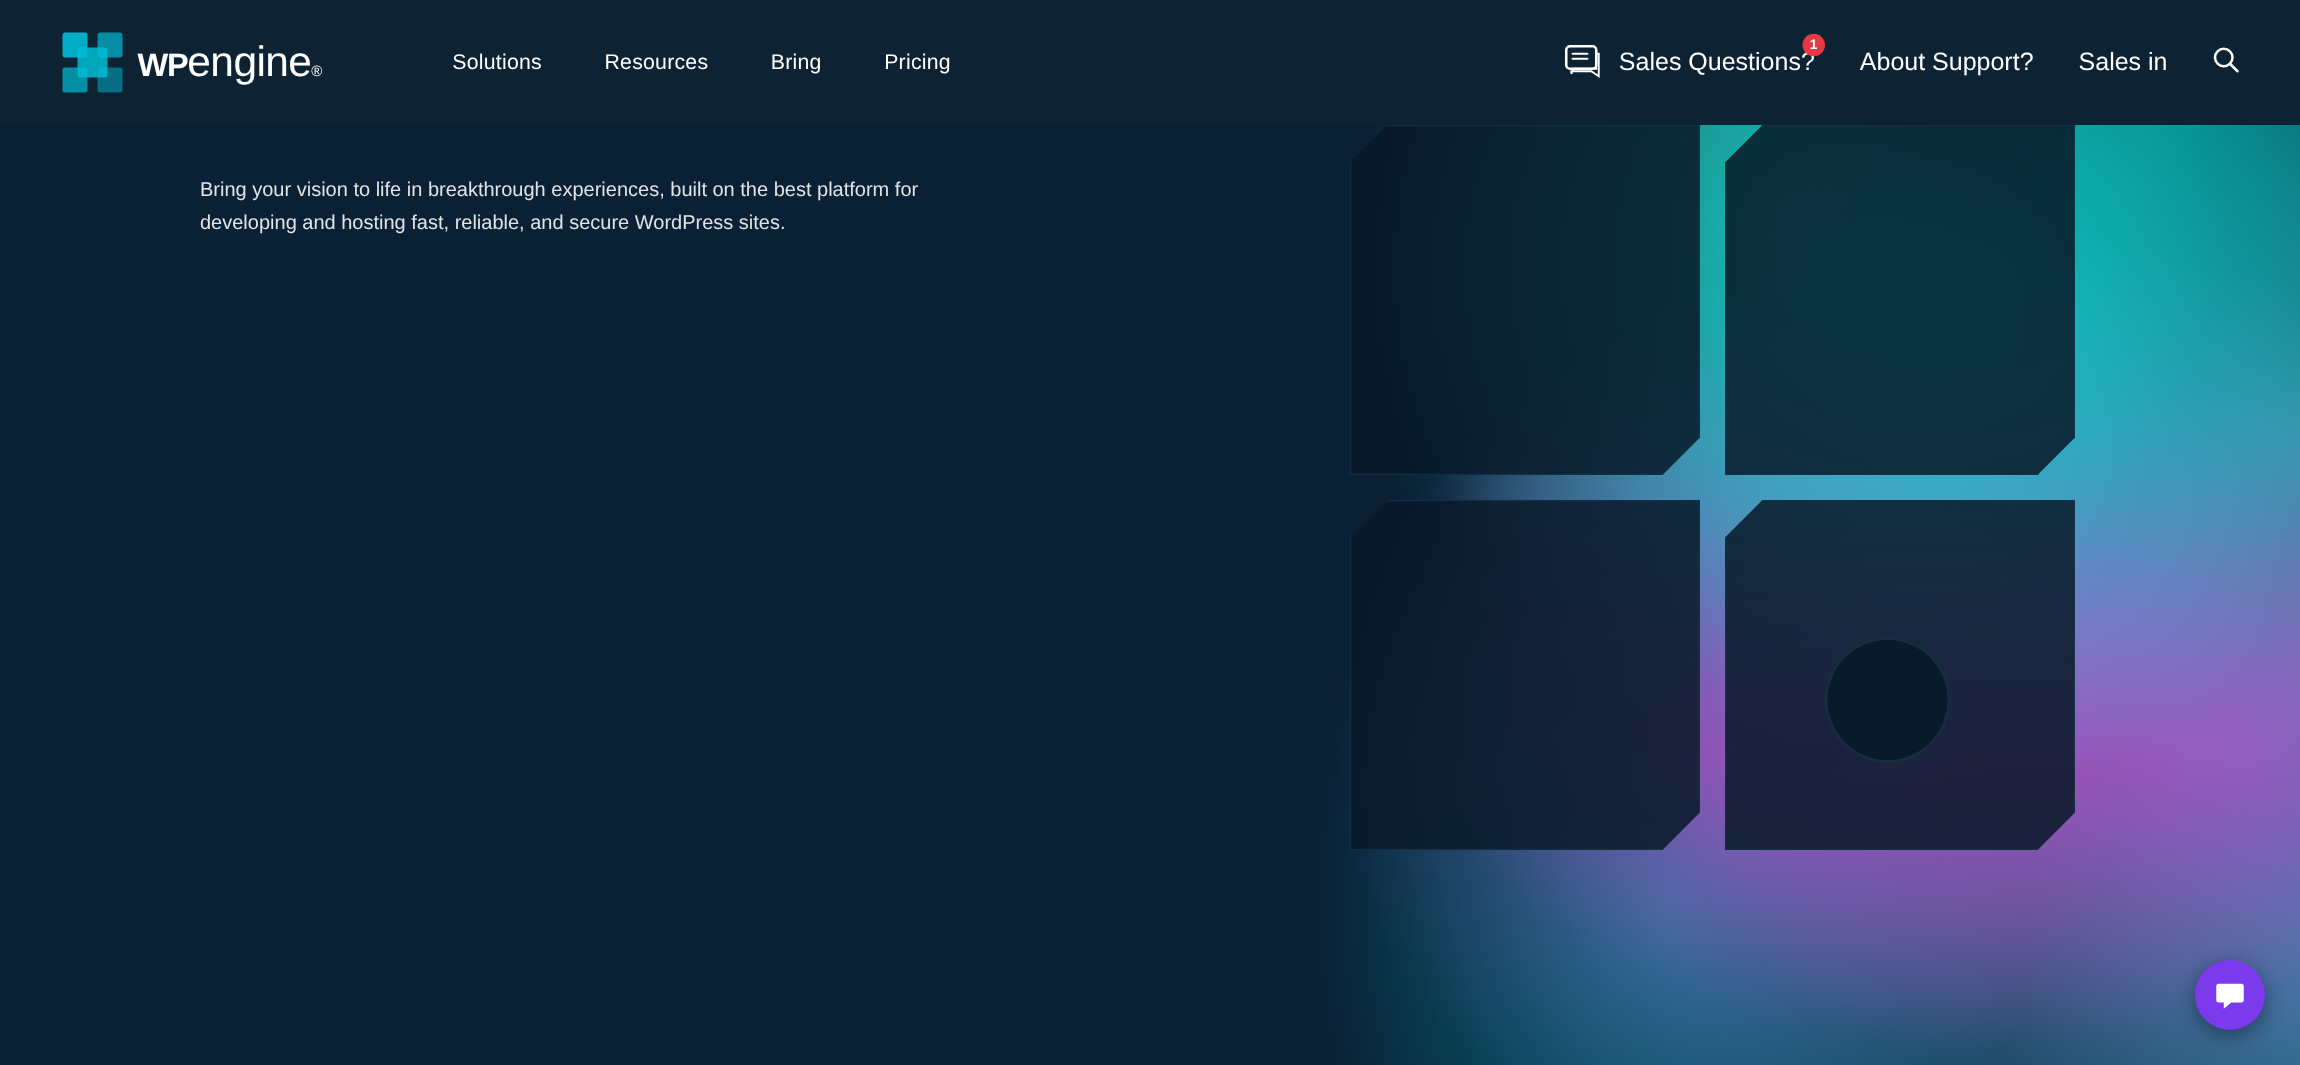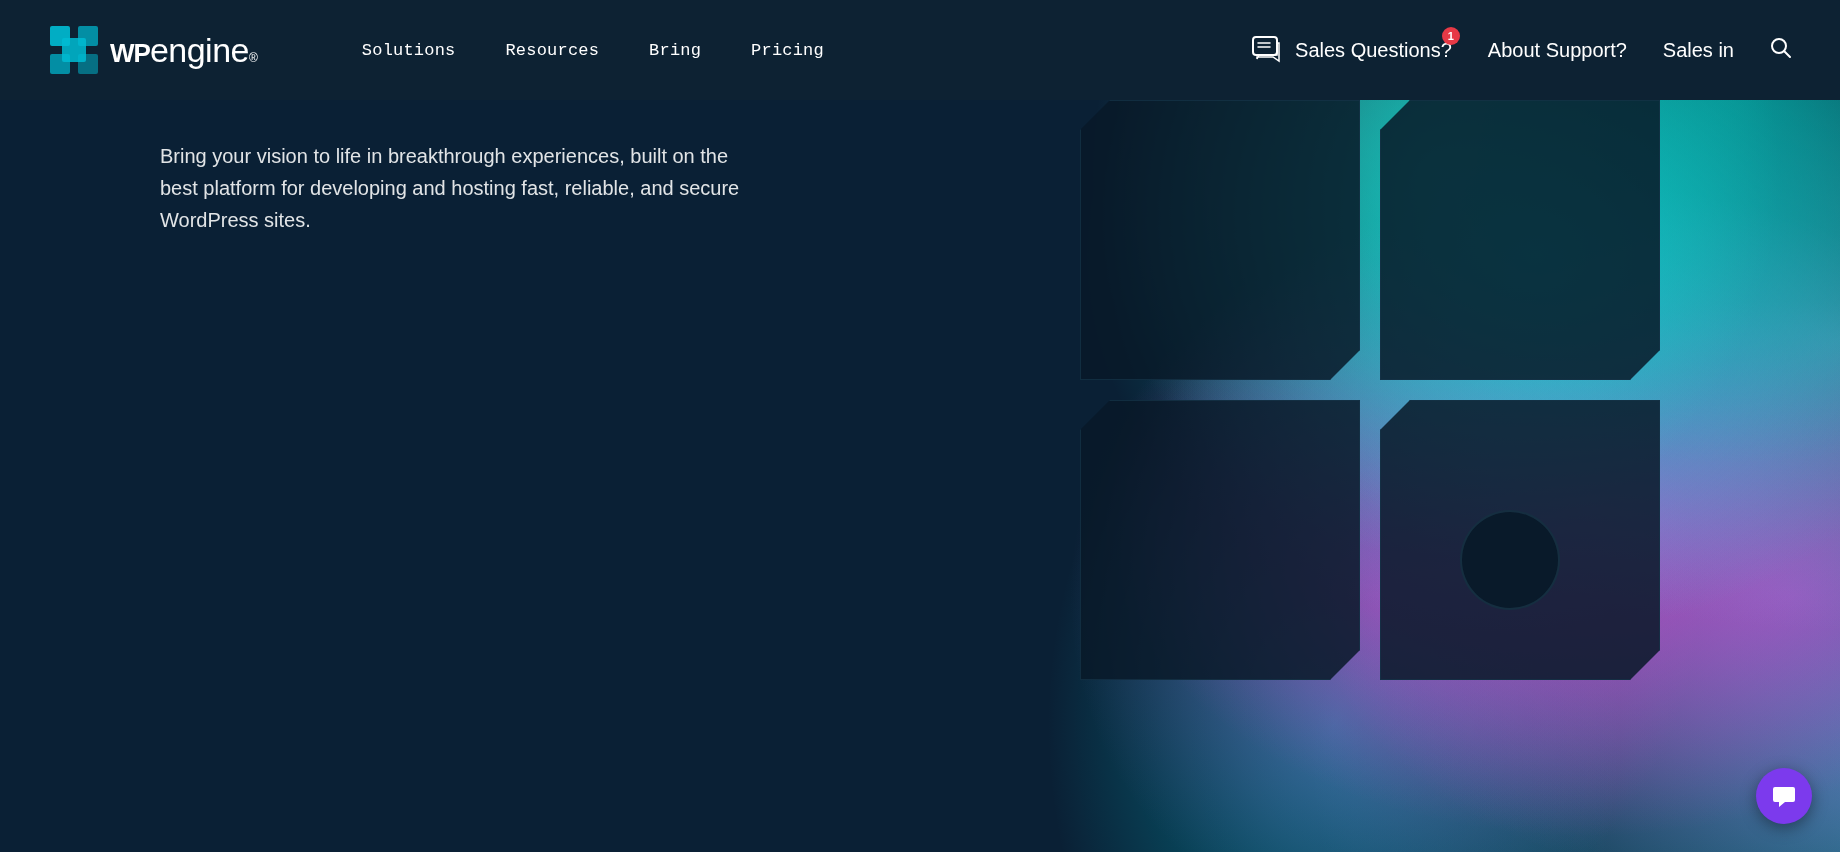--- a/index.html
+++ b/index.html
@@ -63,21 +63,20 @@
       color: #fff;
       vertical-align: super;
       font-weight: 300;
     }
 
     .nav-links {
       display: flex;
       align-items: center;
       gap: 50px;
       flex: 1;
-      font-family: Liberation Mono, monospace;
     }
 
     .nav-link {
       color: #fff;
       text-decoration: none;
       font-size: 17px;
       font-weight: 500;
       letter-spacing: 0.2px;
       cursor: pointer;
     }
@@ -227,21 +226,21 @@
     .hero-title {
       font-size: 80px;
       font-weight: 900;
       color: #fff;
       line-height: 1.05;
       margin-bottom: 32px;
       letter-spacing: -1px;
     }
 
     .hero-desc {
-      font-size: 20px;
+      font-size: 16px;
       font-weight: 400;
       color: rgba(255,255,255,0.88);
       line-height: 1.6;
       max-width: 600px;
     }
 
     
     .chat-bubble {
       position: absolute;
       bottom: 28px;

